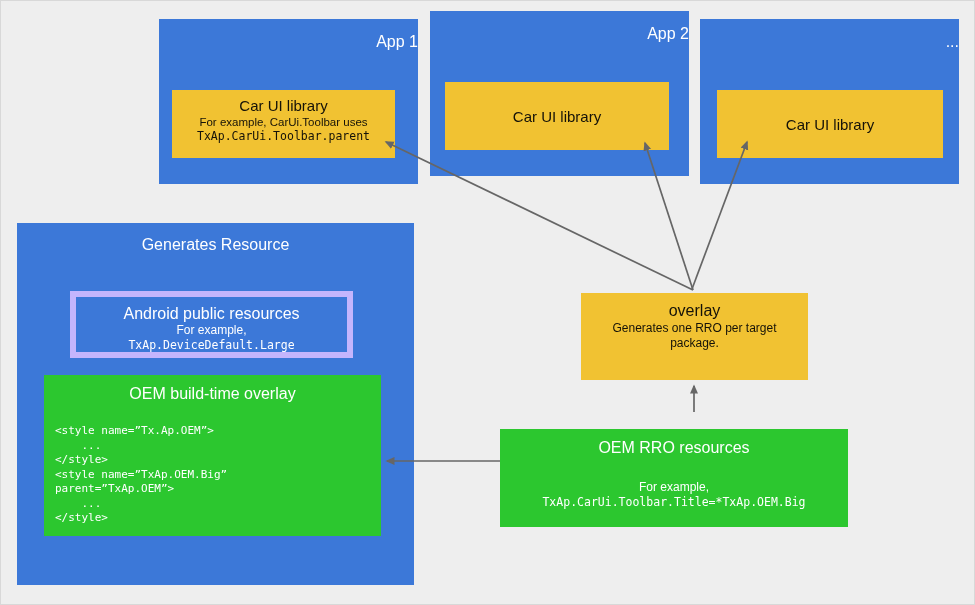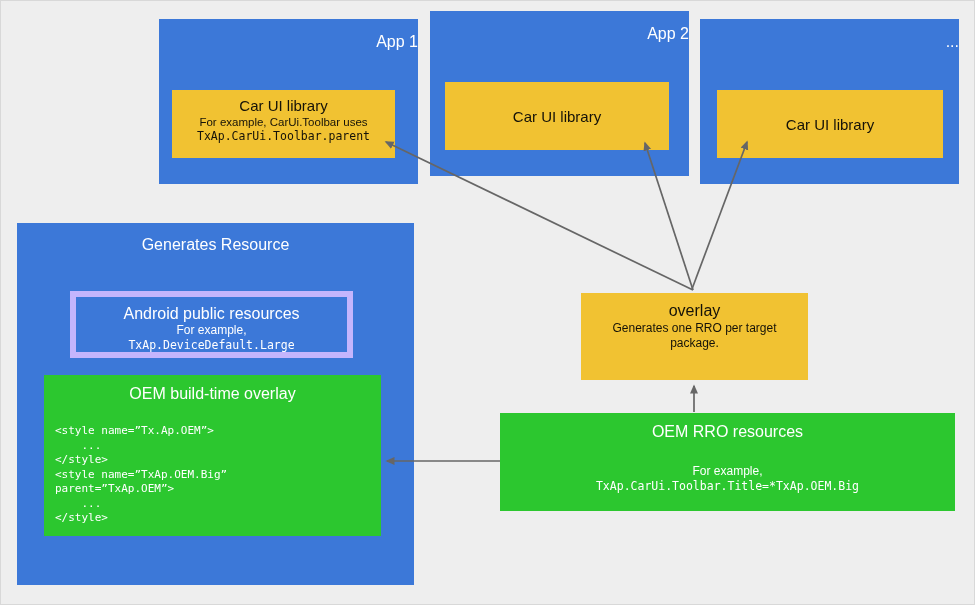--- a/index.html
+++ b/index.html
@@ -95,21 +95,21 @@
         <div class="code-line">&lt;/style&gt;</div>
       </div>
     </div>
   </div>
 
   <div class="box yellow" style="left:580px; top:292px; width:227px; height:87px;">
     <div class="mk-title">overlay</div>
     <div class="mk-desc">Generates one RRO per target package.</div>
   </div>
 
-  <div class="box green" style="left:499px; top:412px; width:455px; height:98px;">
+  <div class="box green" style="left:499px; top:428px; width:348px; height:98px;">
     <div class="rro-title">OEM RRO resources</div>
     <div class="rro-example">
       <div class="rro-label">For example,</div>
       <div class="rro-mono">TxAp.CarUi.Toolbar.Title=*TxAp.OEM.Big</div>
     </div>
   </div>
 
   <svg class="arrows" viewBox="0 0 975 605" xmlns="http://www.w3.org/2000/svg">
     <defs>
       <marker id="ah" markerWidth="10" markerHeight="9" refX="7.5" refY="4" orient="auto" markerUnits="userSpaceOnUse">

